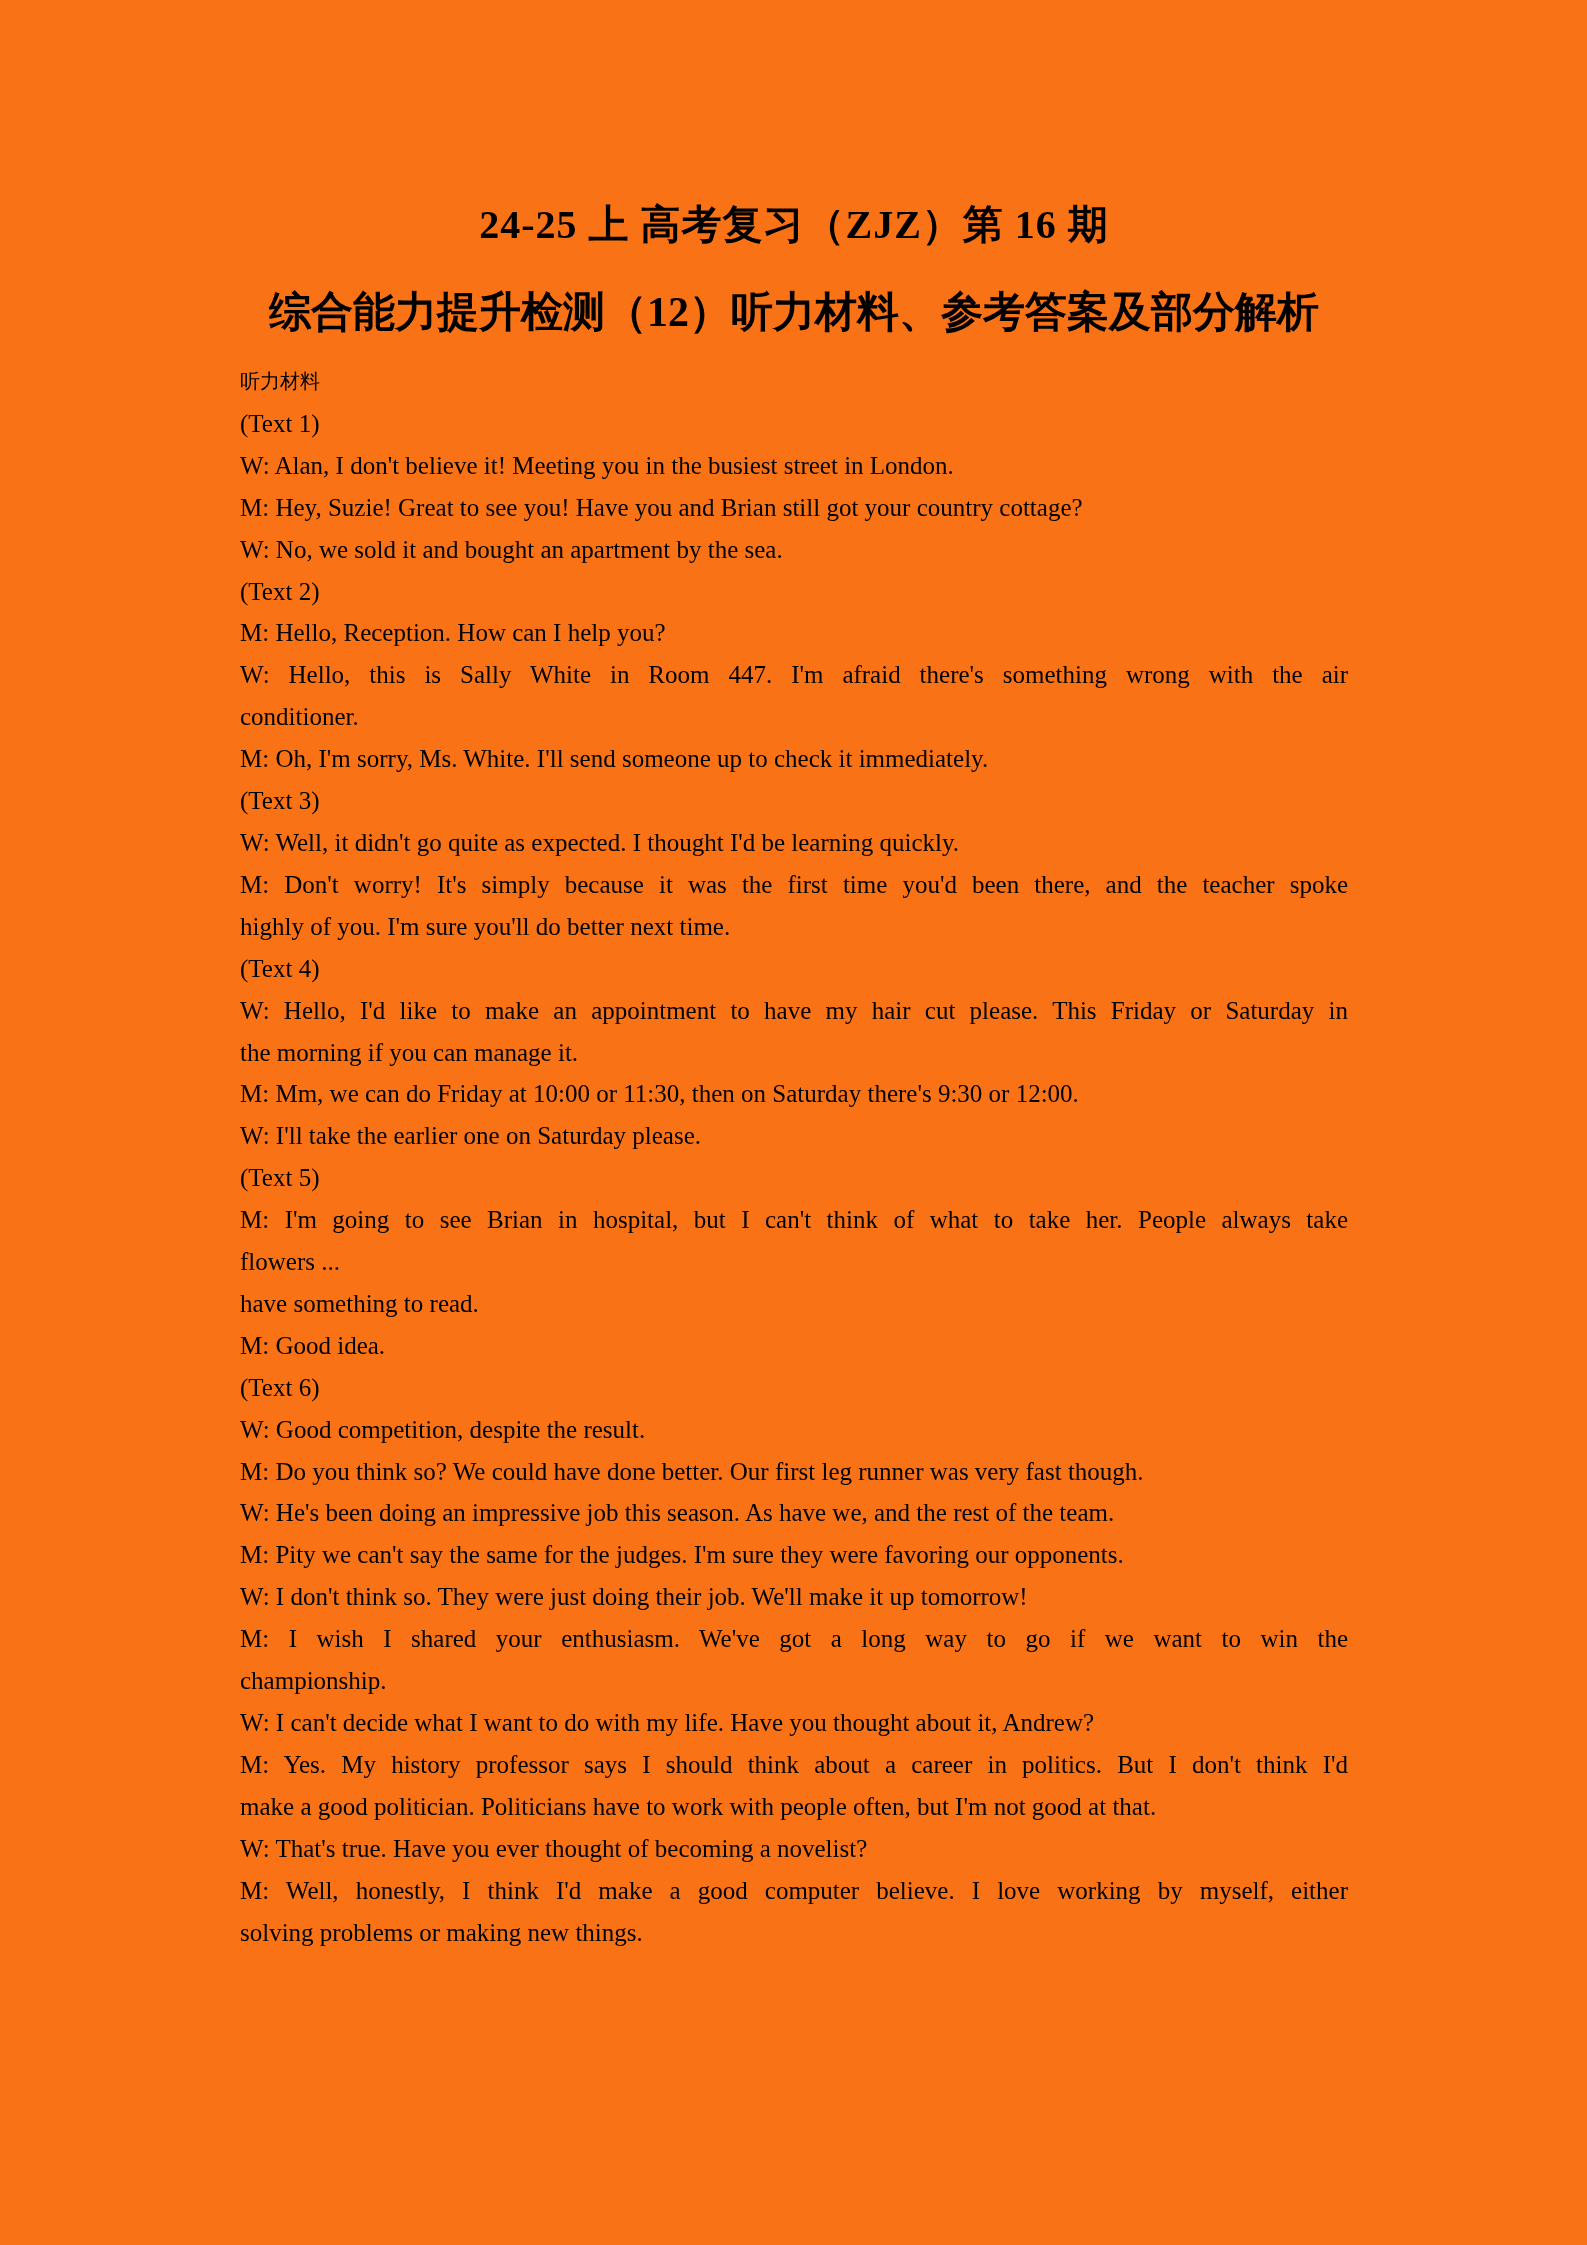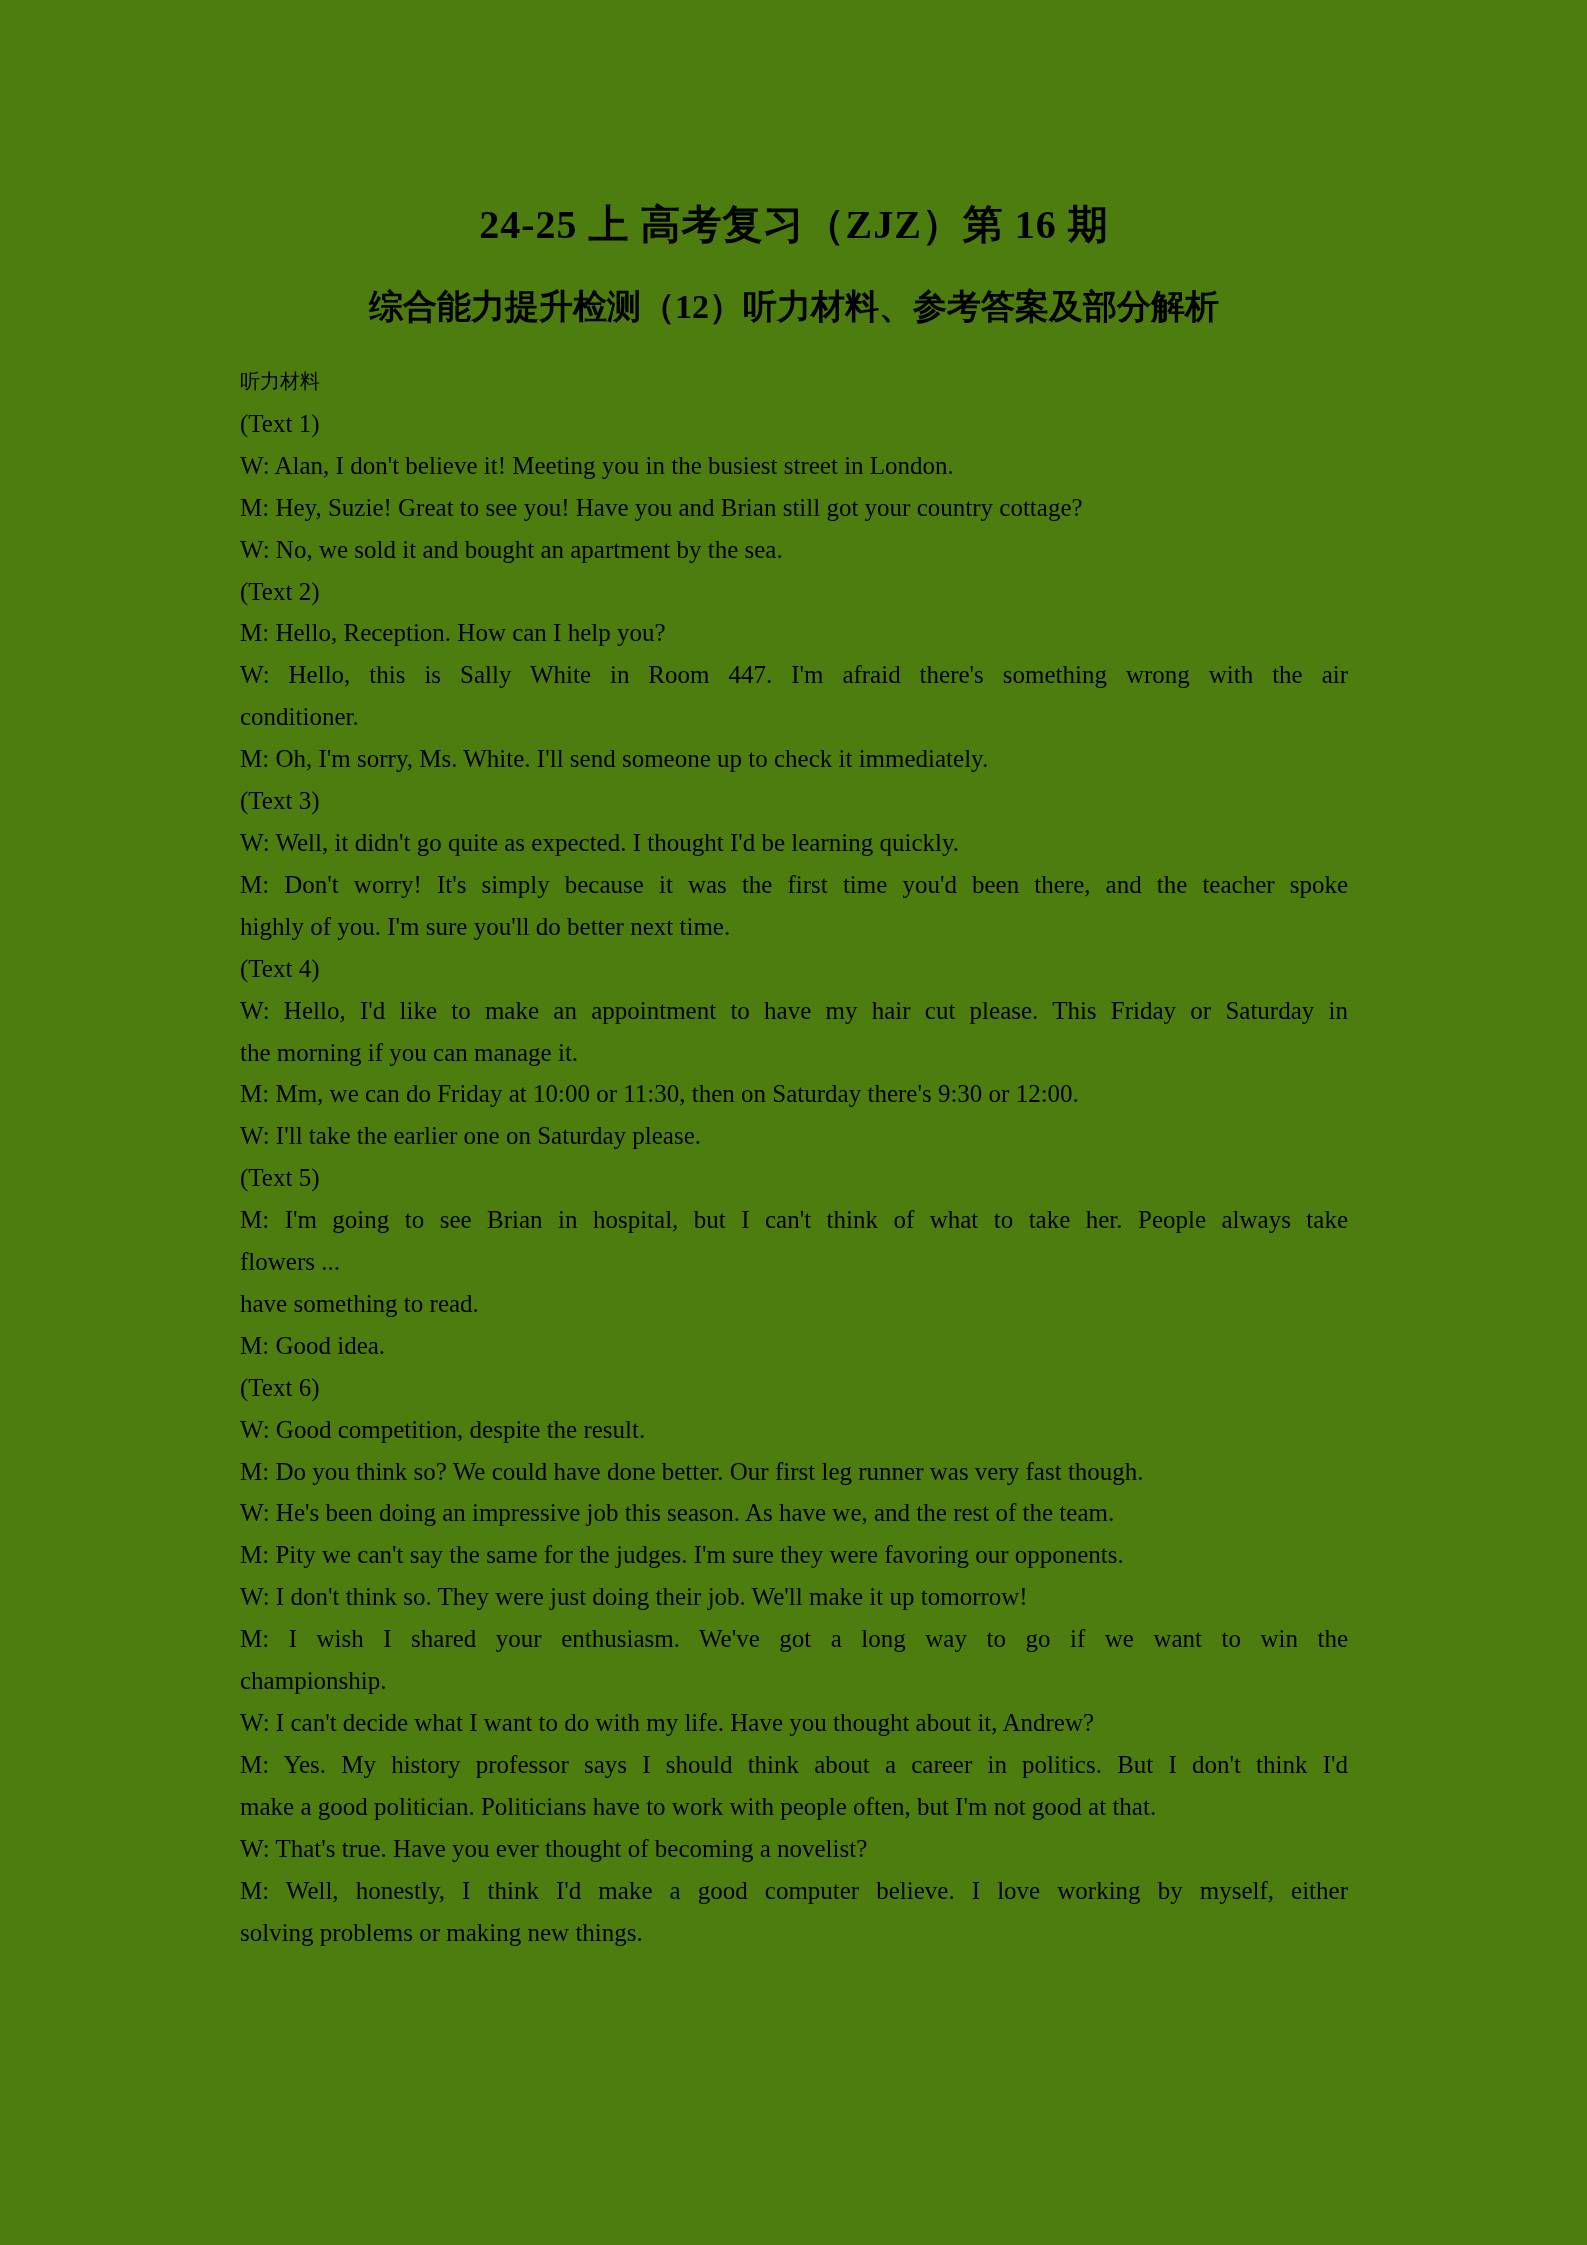--- a/index.html
+++ b/index.html
@@ -4,21 +4,21 @@
 <style>
   html, body {
     margin: 0;
     padding: 0;
     background: #ffffff;
   }
   .page {
     position: relative;
     width: 1587px;
     height: 2245px;
-    background: #4d7c0f;
+    background: #f97316;
     color: #000000;
     font-family: "Liberation Serif", "DejaVu Serif", serif;
     overflow: hidden;
     text-decoration: underline;
   }
   .doc-title {
     position: absolute;
     top: 200px;
     left: 240px;
     width: 1108px;
@@ -28,21 +28,21 @@
     line-height: 1.25;
     letter-spacing: 1px;
     white-space: nowrap;
   }
   .doc-subtitle {
     position: absolute;
     top: 286px;
     left: 140px;
     width: 1308px;
     text-align: center;
-    font-size: 34px;
+    font-size: 42px;
     font-weight: bold;
     line-height: 1.25;
     white-space: nowrap;
   }
   .body-text {
     position: absolute;
     left: 240px;
     top: 361px;
     width: 1108px;
     font-size: 25px;

